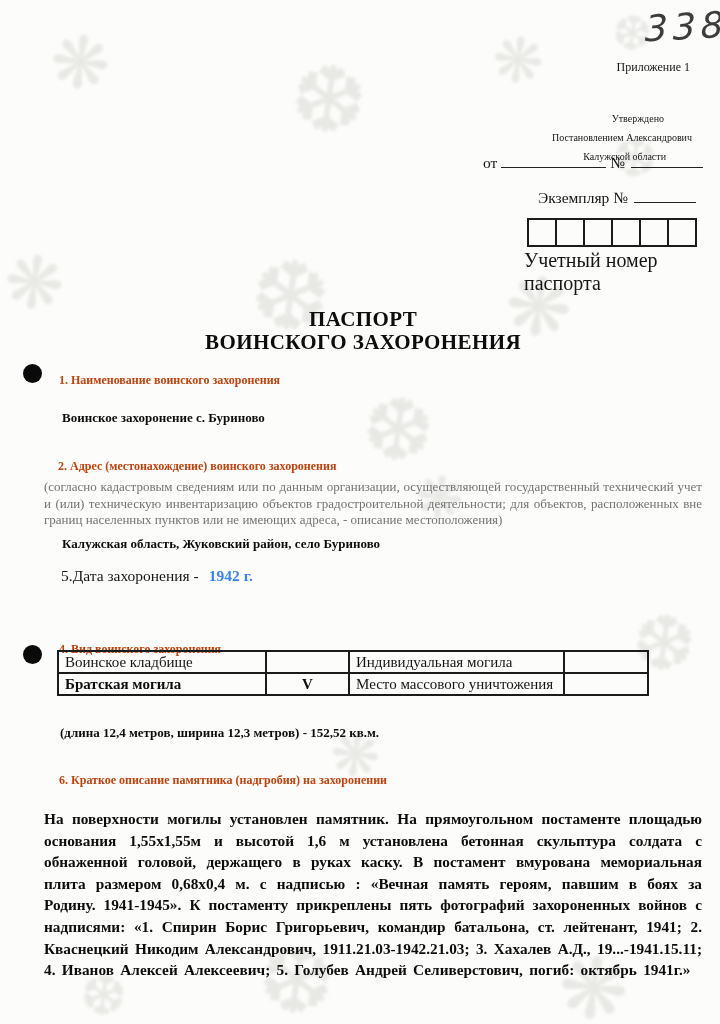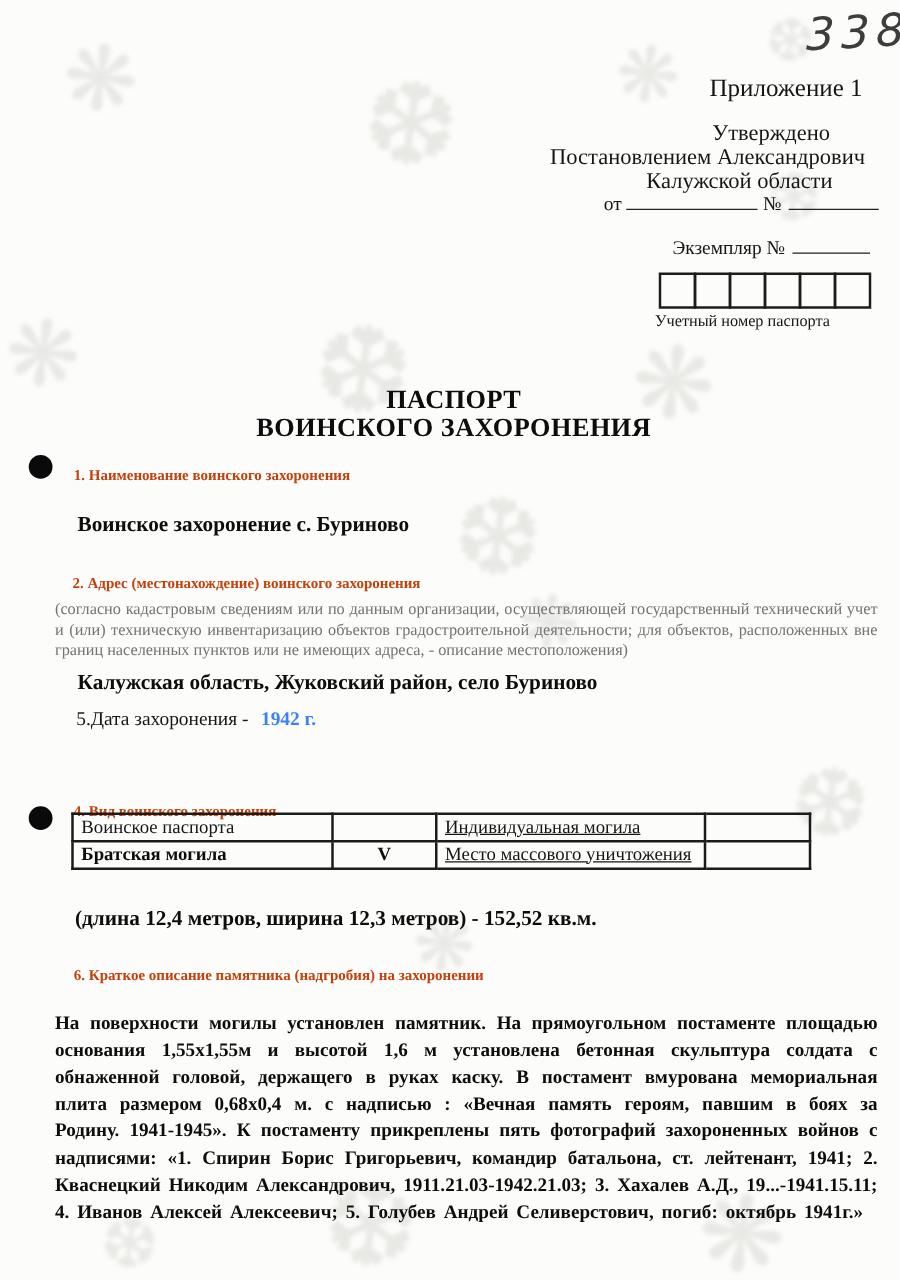--- a/index.html
+++ b/index.html
@@ -29,60 +29,60 @@
   
   .handwritten{
     position:absolute;top:6px;left:645px;
     font-family:"DejaVu Sans",sans-serif;
     font-style:italic;
     font-size:36px;color:#3d3d3d;
     letter-spacing:5px;
     transform:rotate(-3deg) skewX(-4deg);
   }
   
-  .appendix{position:absolute;top:60px;right:30px;font-size:20px;margin-left:12px;}
-  .approved{position:absolute;top:97px;right:28px;width:300px;text-align:right;font-size:18px;line-height:19px;}
+  .appendix{position:absolute;top:60px;right:30px;font-size:12px;margin-left:12px;}
+  .approved{position:absolute;top:109px;right:28px;width:300px;text-align:right;font-size:10px;line-height:19px;}
   .approved .l1{padding-right:28px;}
   .approved .l3{padding-right:26px;}
   .fromline{position:absolute;top:153px;left:483px;font-size:15.5px;white-space:nowrap;}
   .blank{display:inline-block;border-bottom:1.5px solid #222;height:14px;vertical-align:baseline;}
   .b1{width:105px;margin:0 4px;}
   .b2{width:72px;margin-left:6px;}
   .copyline{position:absolute;top:188px;left:538px;font-size:15.5px;white-space:nowrap;}
   .b3{width:62px;margin-left:6px;}
   
   .regboxes{position:absolute;top:218px;left:527px;display:flex;}
   .regbox{width:26px;height:25px;border:2px solid #1c1c1c;margin-left:-2px;background:transparent;}
   .regbox:first-child{margin-left:0;}
-  .regcaption{position:absolute;top:249px;left:524px;font-size:13px;}
+  .regcaption{position:absolute;top:249px;left:524px;font-size:20px;}
   
   .title{position:absolute;top:308px;left:0;width:726px;text-align:center;
     font-weight:bold;font-size:21px;line-height:23px;letter-spacing:0.4px;color:#0d0d0d;}
   
   .hole{position:absolute;width:19px;height:19px;border-radius:50%;background:#0a0a0a;left:23px;}
   .hole1{top:364px;}
   .hole2{top:645px;}
   
   .slabel{position:absolute;font-size:12px;color:#c2410c;font-weight:bold;}
-  .svalue{position:absolute;font-size:17px;font-weight:bold;color:#0d0d0d;}
+  .svalue{position:absolute;font-size:13px;font-weight:bold;color:#0d0d0d;}
   .s1l{top:373px;left:59px;}
   .s1v{top:410px;left:62px;}
   .s2l{top:459px;left:58px;}
   .s2note{position:absolute;top:479px;left:44px;width:658px;
     font-size:13px;line-height:16.5px;text-align:justify;color:#737373;}
   .s2v{top:536px;left:62px;}
   .s3line{position:absolute;top:567px;left:61px;font-size:15.5px;}
   .s3line b{font-weight:bold;color:#3b82f6;margin-left:10px;}
   .s4l{top:618px;left:59px;margin-top:24px;}
   
   .btable{position:absolute;top:650px;left:57px;border-collapse:collapse;table-layout:fixed;width:580px;}
   .btable td{border:2px solid #1b1b1b;font-size:15px;padding:0 6px;height:20px;overflow:hidden;white-space:nowrap;}
   .btable .c1{width:194px;}
   .btable .c2{width:69px;text-align:center;}
-  .btable .c3{width:201px;text-decoration:underline;}
+  .btable .c3{width:201px;}
   .btable .c4{width:70px;}
   .btable .bold{font-weight:bold;color:#0d0d0d;}
   .s5l{top:705px;left:61px;}
   .s5v{top:725px;left:60px;}
   .s6l{top:773px;left:59px;}
   .descr{position:absolute;top:808px;left:44px;width:658px;
     font-size:15.3px;line-height:21.6px;font-weight:bold;color:#0d0d0d;
     text-align:justify;word-spacing:2.5px;}
 </style>
 </head>
@@ -144,21 +144,21 @@
   <div class="slabel s2l">2.  Адрес (местонахождение) воинского захоронения</div>
   <div class="s2note">(согласно кадастровым сведениям или по данным организации, осуществляющей государственный технический учет и (или) техническую инвентаризацию объектов градостроительной деятельности; для объектов, расположенных вне границ населенных пунктов или не имеющих адреса, - описание местоположения)</div>
   <div class="svalue s2v">Калужская область, Жуковский район, село Буриново</div>
 
   <div class="s3line"><span>5.Дата захоронения  -</span><b>1942 г.</b></div>
 
   <div class="slabel s4l">4.  Вид воинского захоронения</div>
   <table class="btable">
     <tbody>
         <tr>
-      <td class="c1">Воинское паспорта</td>
+      <td class="c1">Воинское кладбище</td>
       <td class="c2"></td>
       <td class="c3">Индивидуальная могила</td>
       <td class="c4"></td>
     </tr>
     <tr>
       <td class="c1 bold">Братская могила</td>
       <td class="c2 bold">V</td>
       <td class="c3">Место массового уничтожения</td>
       <td class="c4"></td>
     </tr>

